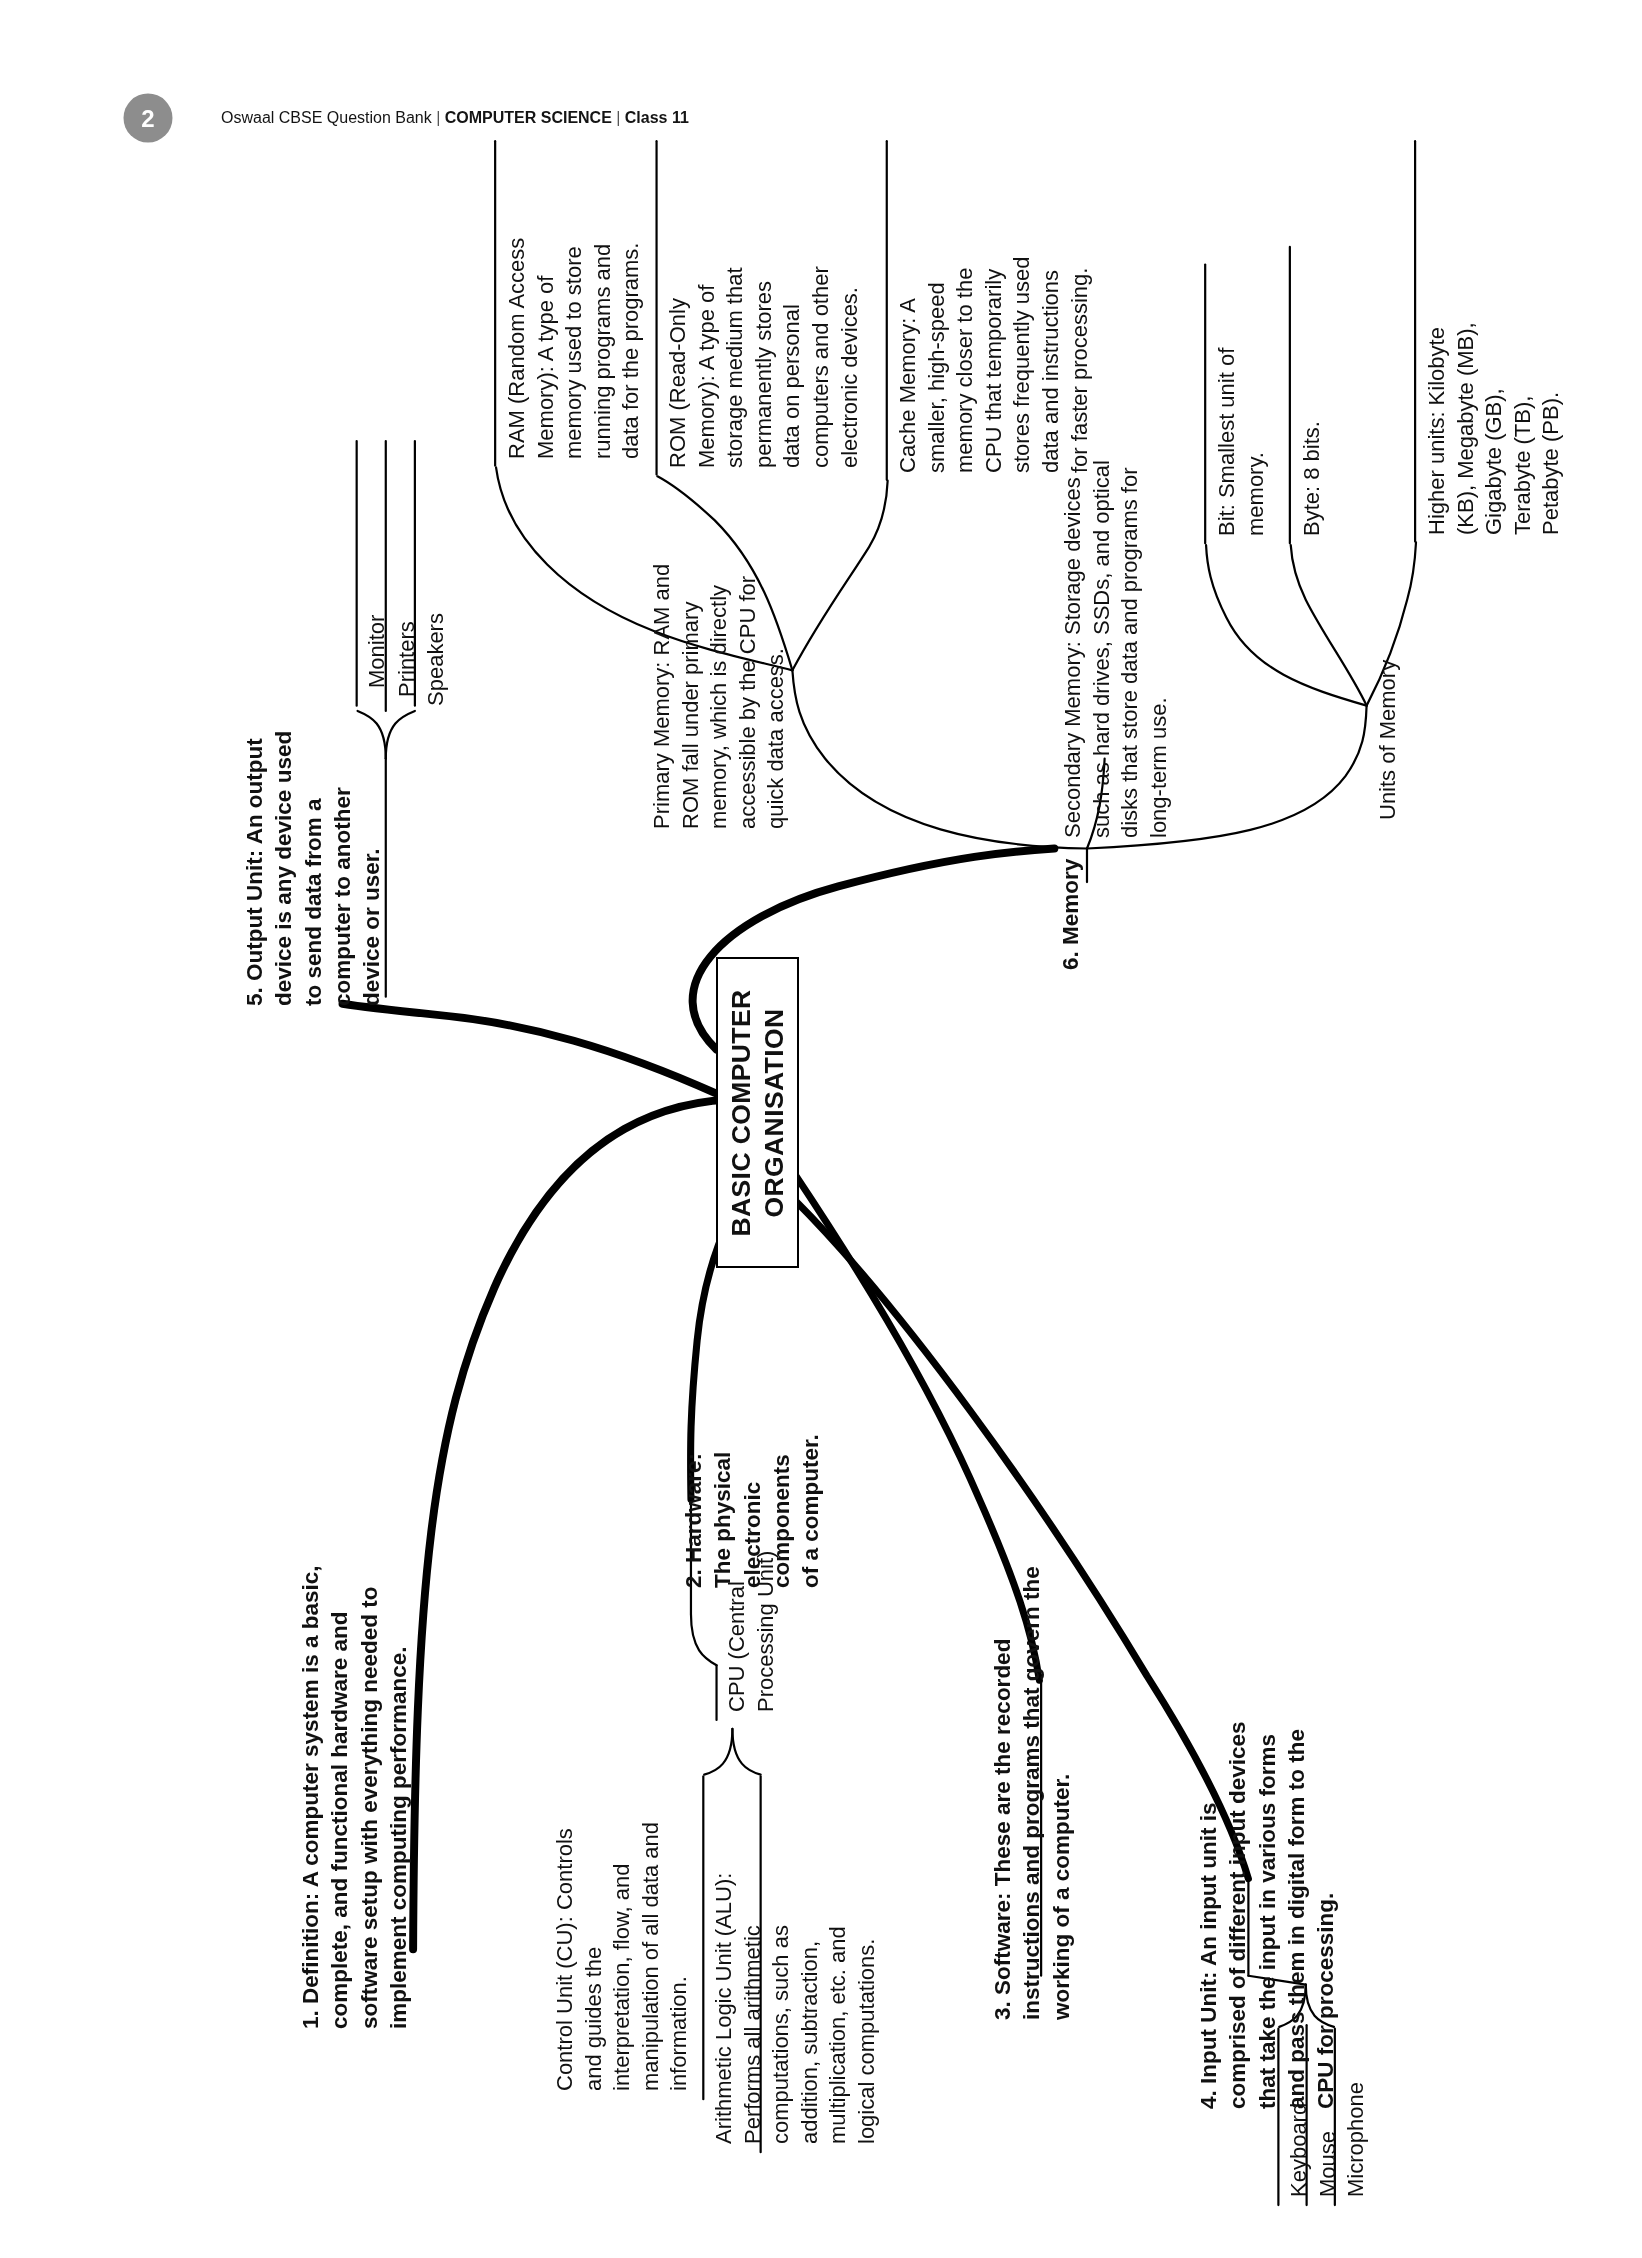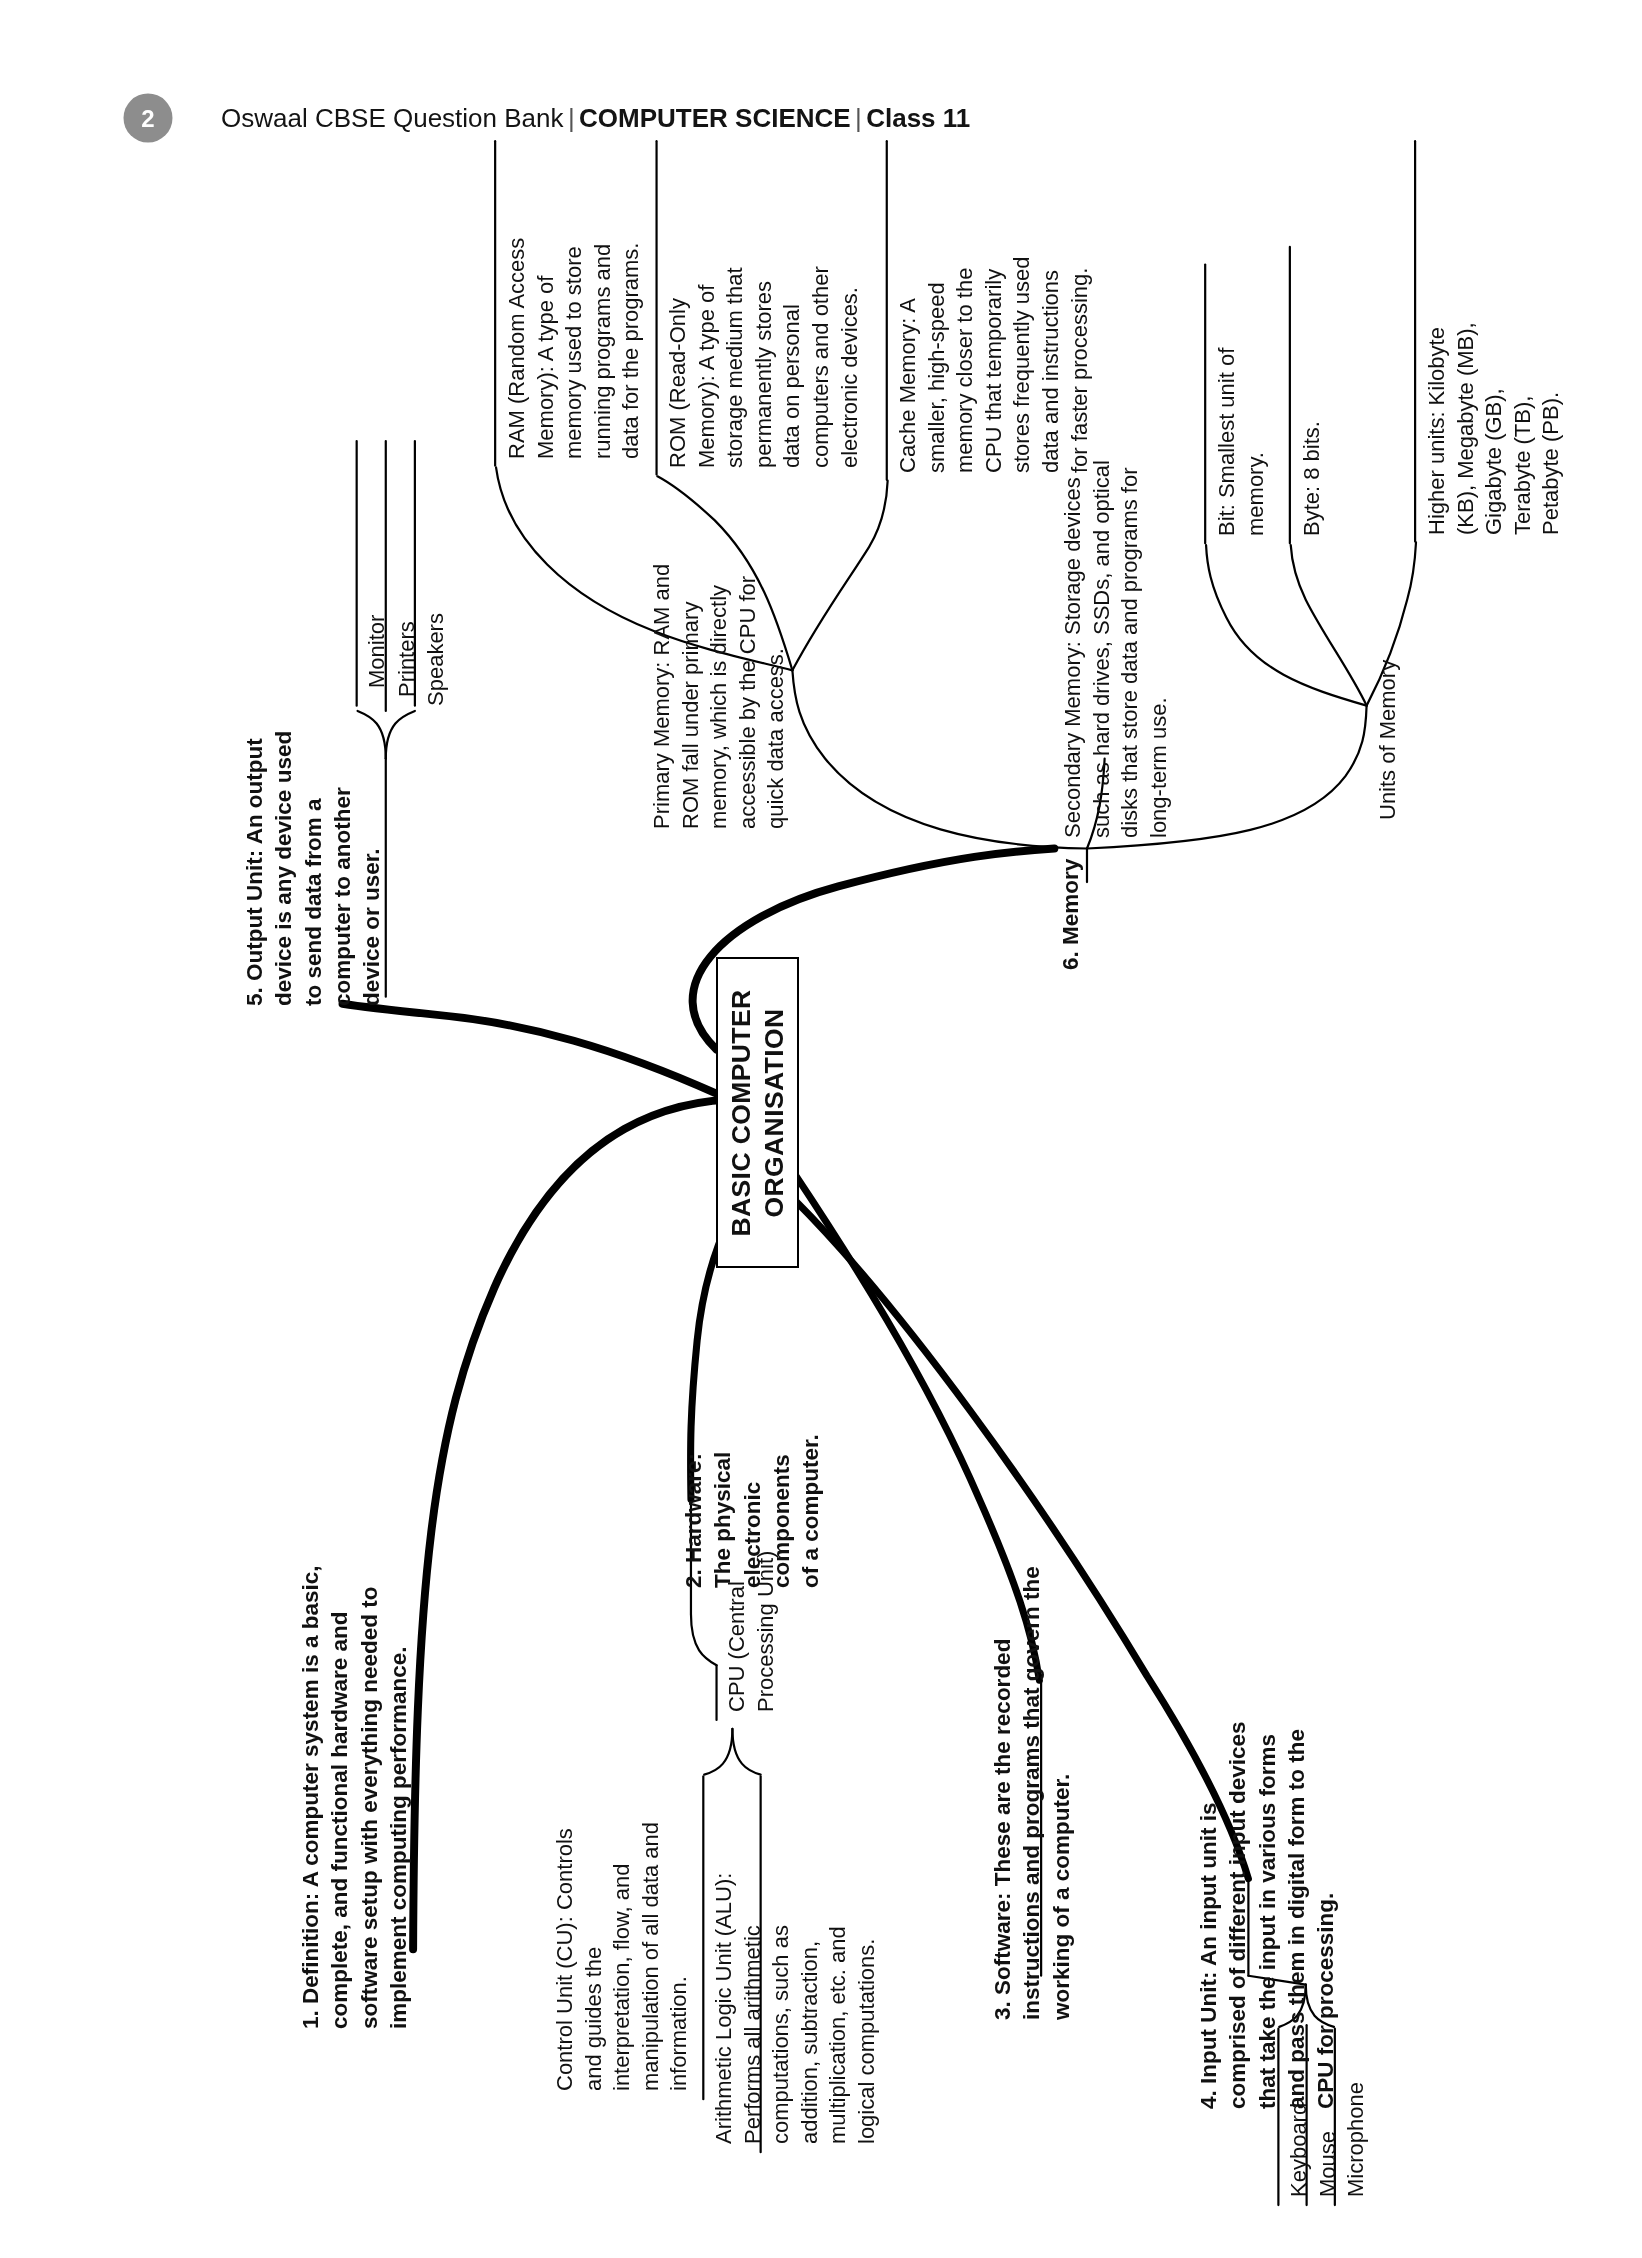--- a/index.html
+++ b/index.html
@@ -16,21 +16,21 @@
   #page-number{
     position:absolute;left:148px;top:118px;
     width:49px;height:49px;border-radius:50%;
     background:#8d8d8d;color:#fff;
     display:flex;align-items:center;justify-content:center;
     font-size:24px;font-weight:600;letter-spacing:0.4px;
     transform:translate(-50%,-50%);
   }
   #header-text{
     position:absolute;left:221px;top:118px;transform:translateY(-50%);
-    font-size:26px;white-space:nowrap;color:#141414;
+    font-size:16px;white-space:nowrap;color:#141414;
     font-family:"Liberation Sans","DejaVu Sans",sans-serif;
   }
   #header-text .hb{font-weight:bold;}
   #header-text .sep{color:#555;padding:0 4.4px;font-weight:300;}
 
   
   #mindmap{position:absolute;left:0;top:0;width:1643px;height:2258px;}
   #mindmap svg{position:absolute;left:0;top:0;}
 
   

